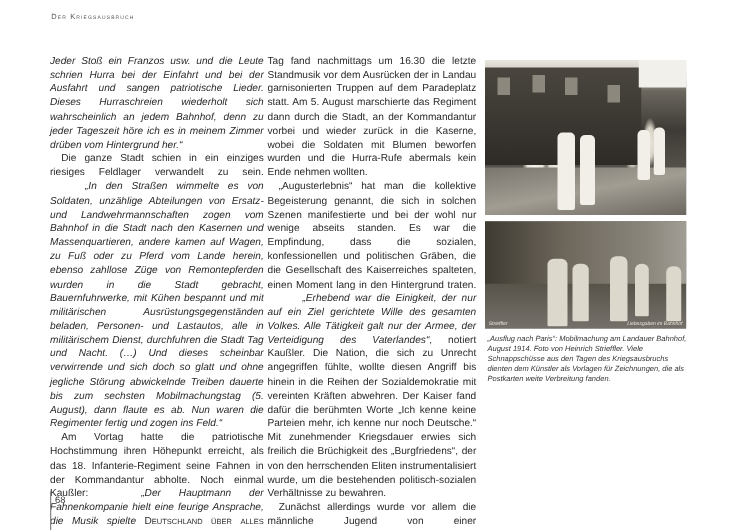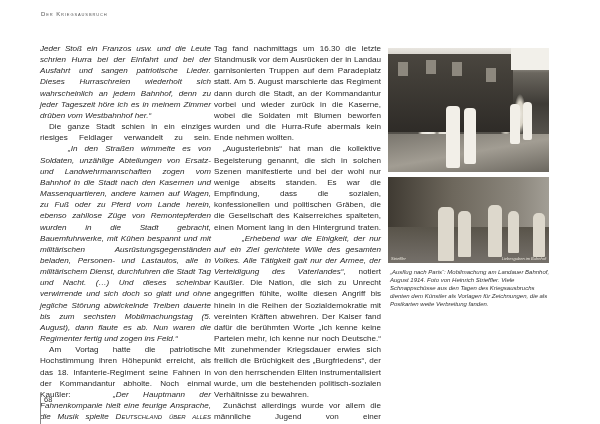--- a/index.html
+++ b/index.html
@@ -15,21 +15,21 @@
   }
   .col {
     position: absolute; top: 43px; font-size: 8.1px; line-height: 11.15px;
     text-align: justify; hyphens: manual;
   }
   .col-left { left: 40px; width: 171px; }
   .col-mid { left: 214px; width: 167px; }
   .col p { margin: 0; }
   .col p.indent { text-indent: 9px; }
   .it { font-style: italic; margin-left: 28px; }
-  .sc { font-variant: small-caps; font-style: italic; }
+  .sc { font-variant: small-caps; }
   .photo {
     position: absolute; left: 388px; width: 161px; overflow: hidden;
   }
   .photo-1 { top: 48px; height: 124px;
     background:
       radial-gradient(ellipse 10px 30px at 40px 85px, #f3f1ec 0%, #e8e4da 60%, transparent 100%),
       radial-gradient(ellipse 8px 26px at 56px 92px, #f1eee7 0%, #e2ded4 60%, transparent 100%),
       radial-gradient(ellipse 7px 22px at 118px 70px, #efece4 0%, #dcd7cb 60%, transparent 100%),
       radial-gradient(ellipse 6px 20px at 132px 66px, #ece8df 0%, #d7d2c5 60%, transparent 100%),
       linear-gradient(180deg, #e9e6e0 0%, #c9c5bc 10%, #6b675f 20%, #3e3b36 45%, #55524c 70%, #8a867e 85%, #6e6a63 100%);
@@ -51,21 +51,21 @@
   }
   .folio-rule { position:absolute; left:40px; top:393px; width:1px; height:31px; background:#888; }
   .folio { position:absolute; left:44px; top:395px; font-size:7.5px; color:#333; }
 </style>
 </head>
 <body>
 
 <div class="running-head">Der Kriegsausbruch</div>
 
 <div class="col col-left">
-  <p class="it">Jeder Stoß ein Franzos usw. und die Leute schrien Hurra bei der Einfahrt und bei der Ausfahrt und sangen patriotische Lieder. Dieses Hurraschreien wiederholt sich wahrscheinlich an jedem Bahnhof, denn zu jeder Tageszeit höre ich es in meinem Zimmer drüben vom Westbahnhof her.“</p>
+  <p class="it">Jeder Stoß ein Franzos usw. und die Leute schrien Hurra bei der Einfahrt und bei der Ausfahrt und sangen patriotische Lieder. Dieses Hurraschreien wiederholt sich wahrscheinlich an jedem Bahnhof, denn zu jeder Tageszeit höre ich es in meinem Zimmer drüben vom Hintergrund her.“</p>
   <p class="indent"><span>Die ganze Stadt schien in ein einziges riesiges Feldlager verwandelt zu sein. </span><span class="it">„In den Straßen wimmelte es von Soldaten, unzählige Abteilungen von Ersatz- und Landwehrmannschaften zogen vom Bahnhof in die Stadt nach den Kasernen und Massenquartieren, andere kamen auf Wagen, zu Fuß oder zu Pferd vom Lande herein, ebenso zahllose Züge von Remontepferden wurden in die Stadt gebracht, Bauernfuhrwerke, mit Kühen bespannt und mit militärischen Ausrüstungsgegenständen beladen, Personen- und Lastautos, alle in militärischem Dienst, durchfuhren die Stadt Tag und Nacht. (…) Und dieses scheinbar verwirrende und sich doch so glatt und ohne jegliche Störung abwickelnde Treiben dauerte bis zum sechsten Mobilmachungstag (5. August), dann flaute es ab. Nun waren die Regimenter fertig und zogen ins Feld.“</span></p>
   <p class="indent"><span>Am Vortag hatte die patriotische Hochstimmung ihren Höhepunkt erreicht, als das 18. Infanterie-Regiment seine Fahnen in der Kommandantur abholte. Noch einmal Kaußler: </span><span class="it">„Der Hauptmann der Fahnenkompanie hielt eine feurige Ansprache, die Musik spielte </span><span class="sc">Deutschland über alles</span><span class="it"> und </span><span class="sc">Die Wacht am Rhein</span><span class="it"> und die Menge brach in begeisterte Hurrarufe aus.“</span></p>
 </div>
 
 <div class="col col-mid">
   <p>Tag fand nachmittags um 16.30 die letzte Standmusik vor dem Ausrücken der in Landau garnisonierten Truppen auf dem Paradeplatz statt. Am 5. August marschierte das Regiment dann durch die Stadt, an der Kommandantur vorbei und wieder zurück in die Kaserne, wobei die Soldaten mit Blumen beworfen wurden und die Hurra-Rufe abermals kein Ende nehmen wollten.</p>
   <p class="indent"><span>„Augusterlebnis“ hat man die kollektive Begeisterung genannt, die sich in solchen Szenen manifestierte und bei der wohl nur wenige abseits standen. Es war die Empfindung, dass die sozialen, konfessionellen und politischen Gräben, die die Gesellschaft des Kaiserreiches spalteten, einen Moment lang in den Hintergrund traten. </span><span class="it">„Erhebend war die Einigkeit, der nur auf ein Ziel gerichtete Wille des gesamten Volkes. Alle Tätigkeit galt nur der Armee, der Verteidigung des Vaterlandes“</span><span>, notiert Kaußler. Die Nation, die sich zu Unrecht angegriffen fühlte, wollte diesen Angriff bis hinein in die Reihen der Sozialdemokratie mit vereinten Kräften abwehren. Der Kaiser fand dafür die berühmten Worte „Ich kenne keine Parteien mehr, ich kenne nur noch Deutsche.“ Mit zunehmender Kriegsdauer erwies sich freilich die Brüchigkeit des „Burgfriedens“, der von den herrschenden Eliten instrumentalisiert wurde, um die bestehenden politisch-sozialen Verhältnisse zu bewahren.</span></p>
   <p class="indent">Zunächst allerdings wurde vor allem die männliche Jugend von einer Kriegsbegeisterung</p>
 </div>
 

